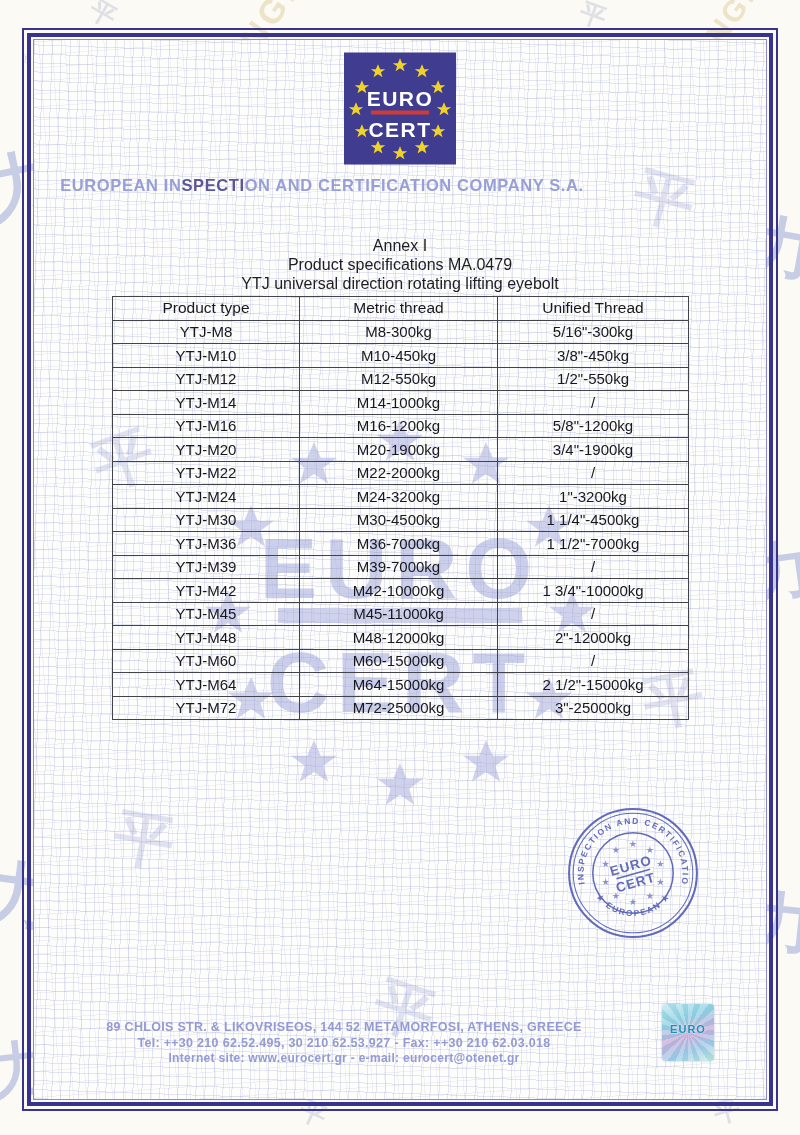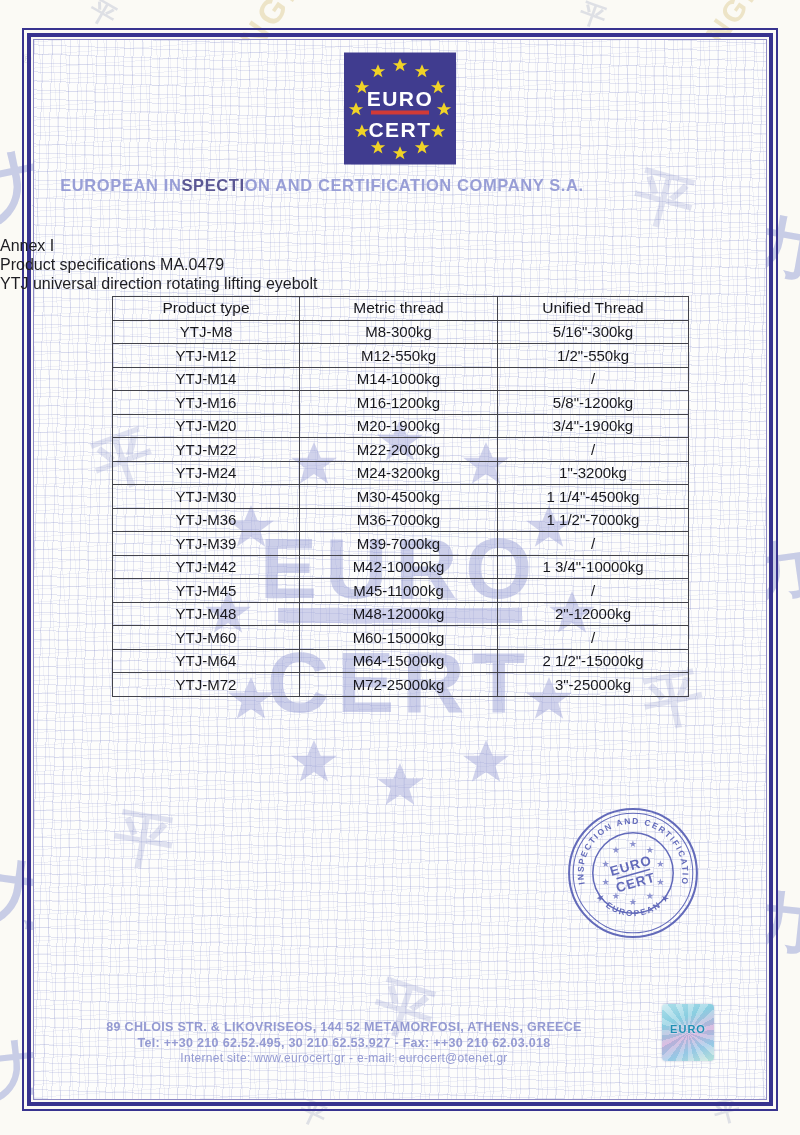--- a/index.html
+++ b/index.html
@@ -79,21 +79,21 @@
   
   .company-line {
     left:0; top:176px; width:644px; text-align:center;
     font-size:16.5px; font-weight:bold; letter-spacing:0.6px;
     color:#989ed6;
   }
   .company-line .seg-dark { color:#5b5794; }
 
   
   .titles {
-    left:0; top:236px; width:800px; text-align:left;
+    left:0; top:236px; width:800px; text-align:center;
     font-size:16px; color:#1d1d22; line-height:19px;
   }
 
   
   table.spec {
     position:absolute; left:112px; top:296px; width:576px;
     border-collapse:collapse; table-layout:fixed;
     font-size:15px; color:#17171c;
     background:transparent;
   }
@@ -118,21 +118,21 @@
   .stamp-ring-text { font-size:8.2px; font-weight:bold; letter-spacing:1.6px; fill:#4f58b2; font-family:"Liberation Sans",sans-serif; }
   .stamp-star { font-size:9px; fill:#7d84c9; text-anchor:middle; font-family:"DejaVu Sans",sans-serif; }
   .stamp-center-text { font-size:13px; font-weight:bold; fill:#4f58b2; text-anchor:middle; letter-spacing:1px; font-family:"Liberation Sans",sans-serif; }
 
   
   .footer {
     left:0; top:1020px; width:688px; text-align:center;
     color:#949ad2; font-size:12.5px; line-height:15.5px; font-weight:bold;
     letter-spacing:0.3px;
   }
-  .footer .line3 { font-size:12px; font-weight:normal; }
+  .footer .line3 { font-size:12px; font-weight:bold; }
 
   
   .holo-sticker {
     left:662px; top:1004px; width:52px; height:57px;
     border-radius:4px;
     background:
       repeating-conic-gradient(rgba(255,255,255,0.25) 0 12deg, rgba(120,200,220,0.25) 12deg 24deg),
       linear-gradient(160deg,#bfe6ee 0%, #8fd0e2 28%, #cfa8d8 55%, #9fc8e8 76%, #c8ead8 100%);
     box-shadow:0 0 2px rgba(100,120,180,0.5);
     display:flex; align-items:center; justify-content:center;
@@ -243,20 +243,25 @@
       <th>Product type</th>
       <th>Metric thread</th>
       <th>Unified Thread</th>
     </tr>
   </thead>
   <tbody>
       <tr>
         <td>YTJ-M8</td>
         <td>M8-300kg</td>
         <td>5/16"-300kg</td>
+      </tr>
+      <tr>
+        <td>YTJ-M10</td>
+        <td>M10-450kg</td>
+        <td>3/8"-450kg</td>
       </tr>
       <tr>
         <td>YTJ-M12</td>
         <td>M12-550kg</td>
         <td>1/2"-550kg</td>
       </tr>
       <tr>
         <td>YTJ-M14</td>
         <td>M14-1000kg</td>
         <td>/</td>

